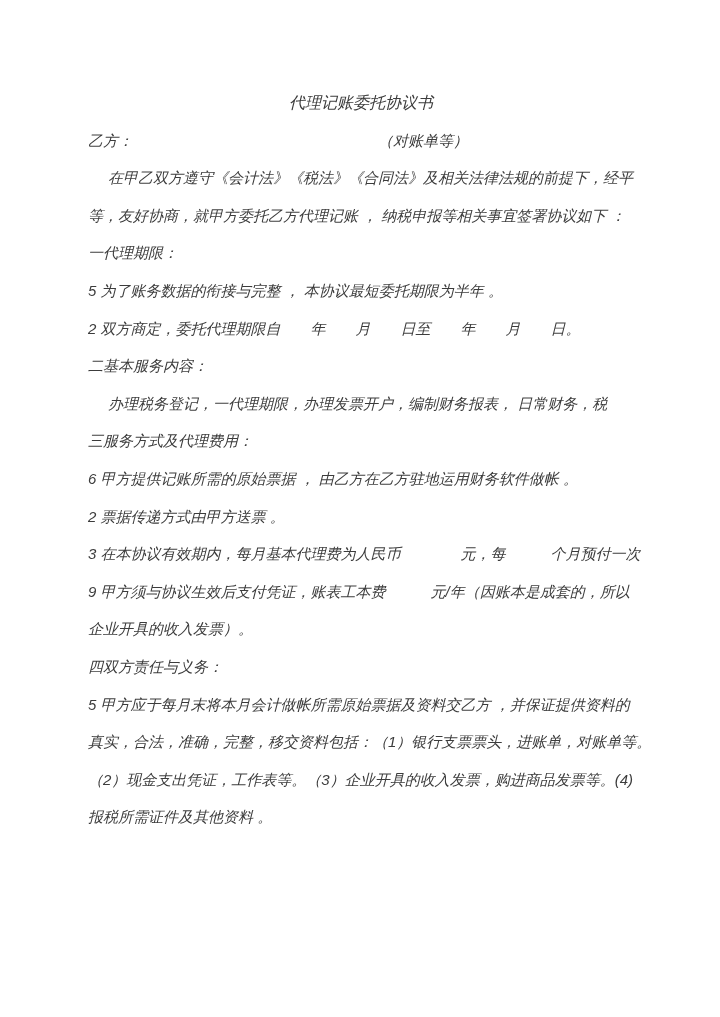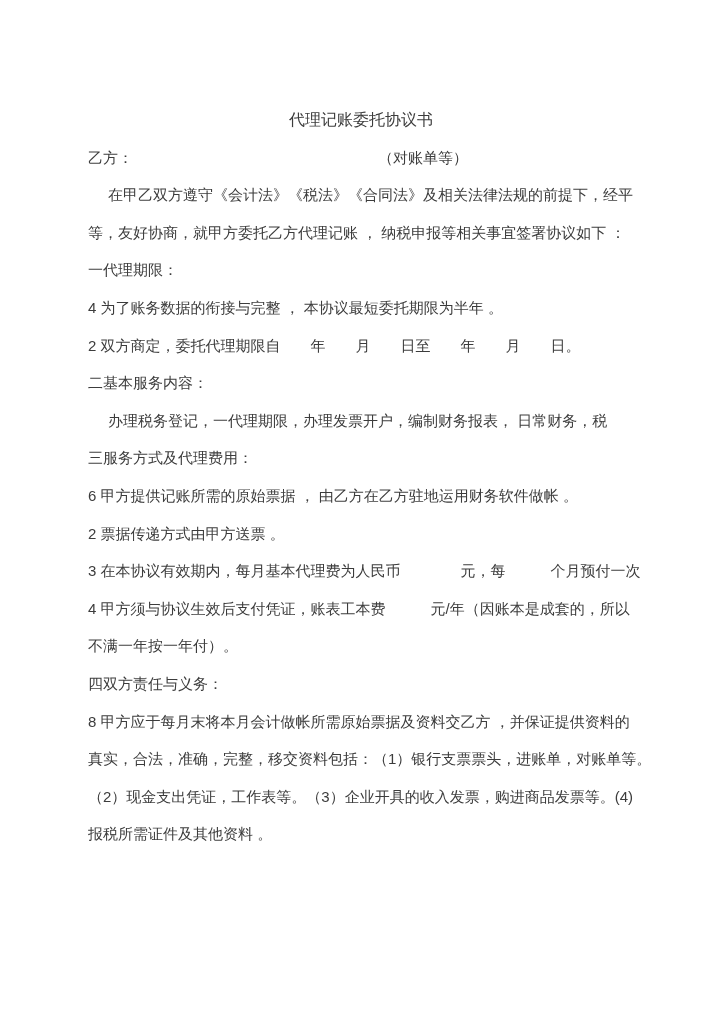--- a/index.html
+++ b/index.html
@@ -13,22 +13,23 @@
     height: 1017px;
     background: #ffffff;
     overflow: hidden;
     font-family: "Liberation Sans", sans-serif;
     color: #3c3c3c;
     font-size: 15px;
   }
   .content {
     position: absolute;
     left: 88px;
-    top: 101px;
+    top: 84px;
     width: 546px;
+    font-style: italic;
   }
   .line {
     height: 37.6px;
     line-height: 37.6px;
     white-space: nowrap;
   }
   .title-line {
     text-align: center;
     font-size: 16px;
   }
@@ -54,30 +55,30 @@
 
 
     <div class="line party-line">
       <span>乙方：</span>
       <span class="paren">（对账单等）</span>
     </div>
 
     <div class="line indent">在甲乙双方遵守《会计法》《税法》《合同法》及相关法律法规的前提下，经平</div>
     <div class="line">等，友好协商，就甲方委托乙方代理记账 ， 纳税申报等相关事宜签署协议如下 ：</div>
     <div class="line">一代理期限：</div>
-    <div class="line">4 为了账务数据的衔接与完整 ， 本协议最短委托期限为半年 。</div>
+    <div class="line">5 为了账务数据的衔接与完整 ， 本协议最短委托期限为半年 。</div>
     <div class="line">2 双方商定，委托代理期限自　　年　　月　　日至　　年　　月　　日。</div>
     <div class="line">二基本服务内容：</div>
     <div class="line indent">办理税务登记，一代理期限，办理发票开户，编制财务报表， 日常财务，税</div>
     <div class="line">三服务方式及代理费用：</div>
     <div class="line">6 甲方提供记账所需的原始票据 ， 由乙方在乙方驻地运用财务软件做帐 。</div>
     <div class="line">2 票据传递方式由甲方送票 。</div>
     <div class="line">3 在本协议有效期内，每月基本代理费为人民币　　　　元，每　　　个月预付一次</div>
-    <div class="line">4 甲方须与协议生效后支付凭证，账表工本费　　　元/年（因账本是成套的，所以</div>
-    <div class="line">不满一年按一年付）。</div>
+    <div class="line">9 甲方须与协议生效后支付凭证，账表工本费　　　元/年（因账本是成套的，所以</div>
+    <div class="line">企业开具的收入发票）。</div>
     <div class="line">四双方责任与义务：</div>
-    <div class="line">8 甲方应于每月末将本月会计做帐所需原始票据及资料交乙方 ，并保证提供资料的</div>
+    <div class="line">5 甲方应于每月末将本月会计做帐所需原始票据及资料交乙方 ，并保证提供资料的</div>
     <div class="line">真实，合法，准确，完整，移交资料包括：（1）银行支票票头，进账单，对账单等。</div>
     <div class="line">（2）现金支出凭证，工作表等。（3）企业开具的收入发票，购进商品发票等。(4)</div>
     <div class="line">报税所需证件及其他资料 。</div>
 
   </div>
 </div>
 
 </body></html>

